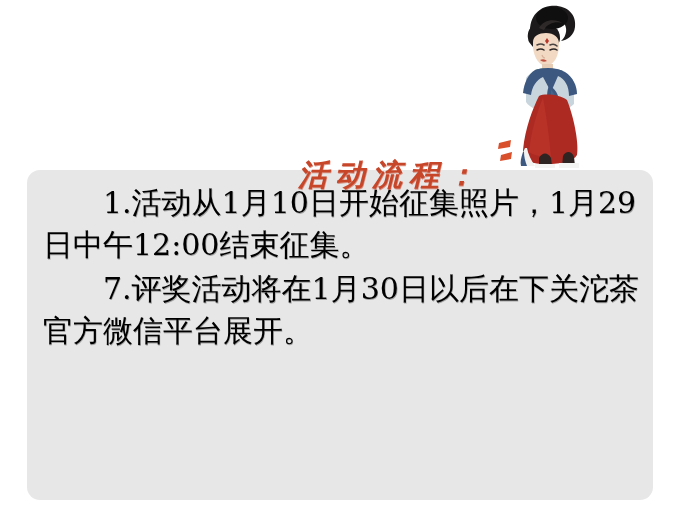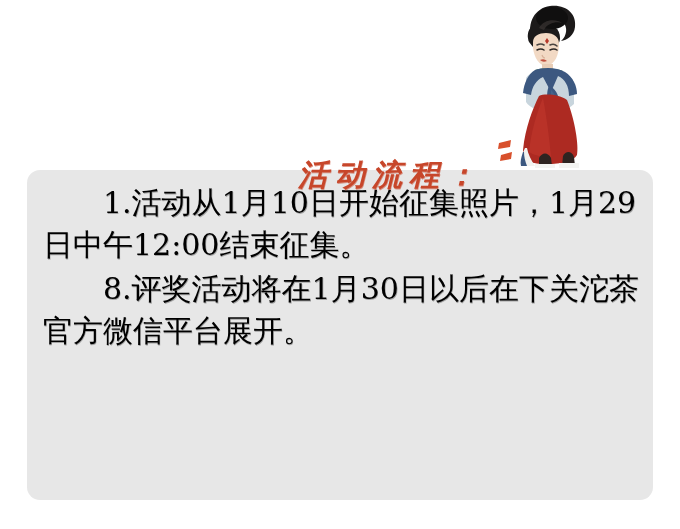--- a/index.html
+++ b/index.html
@@ -85,21 +85,21 @@
 </head>
 <body>
 
 <div class="slide">
 
   <div class="title">活动流程：</div>
 
   <div class="panel">
     <div class="panel-inner">
       <p class="para">1.活动从1月10日开始征集照片，1月29日中午12:00结束征集。</p>
-      <p class="para">8.评奖活动将在1月30日以后在下关沱茶官方微信平台展开。</p>
+      <p class="para">7.评奖活动将在1月30日以后在下关沱茶官方微信平台展开。</p>
     </div>
   </div>
 
   <svg class="spark" style="left:498px; top:139px;" width="18" height="28" viewBox="0 0 18 28">
     <path d="M1 4 L13 1 L12 8 L0 10 Z" fill="#d8502c"></path>
     <path d="M3 16 L14 13 L13 20 L2 22 Z" fill="#d8502c"></path>
   </svg>
 
   <div class="figure">
     <svg width="110" height="172" viewBox="0 0 110 172">

